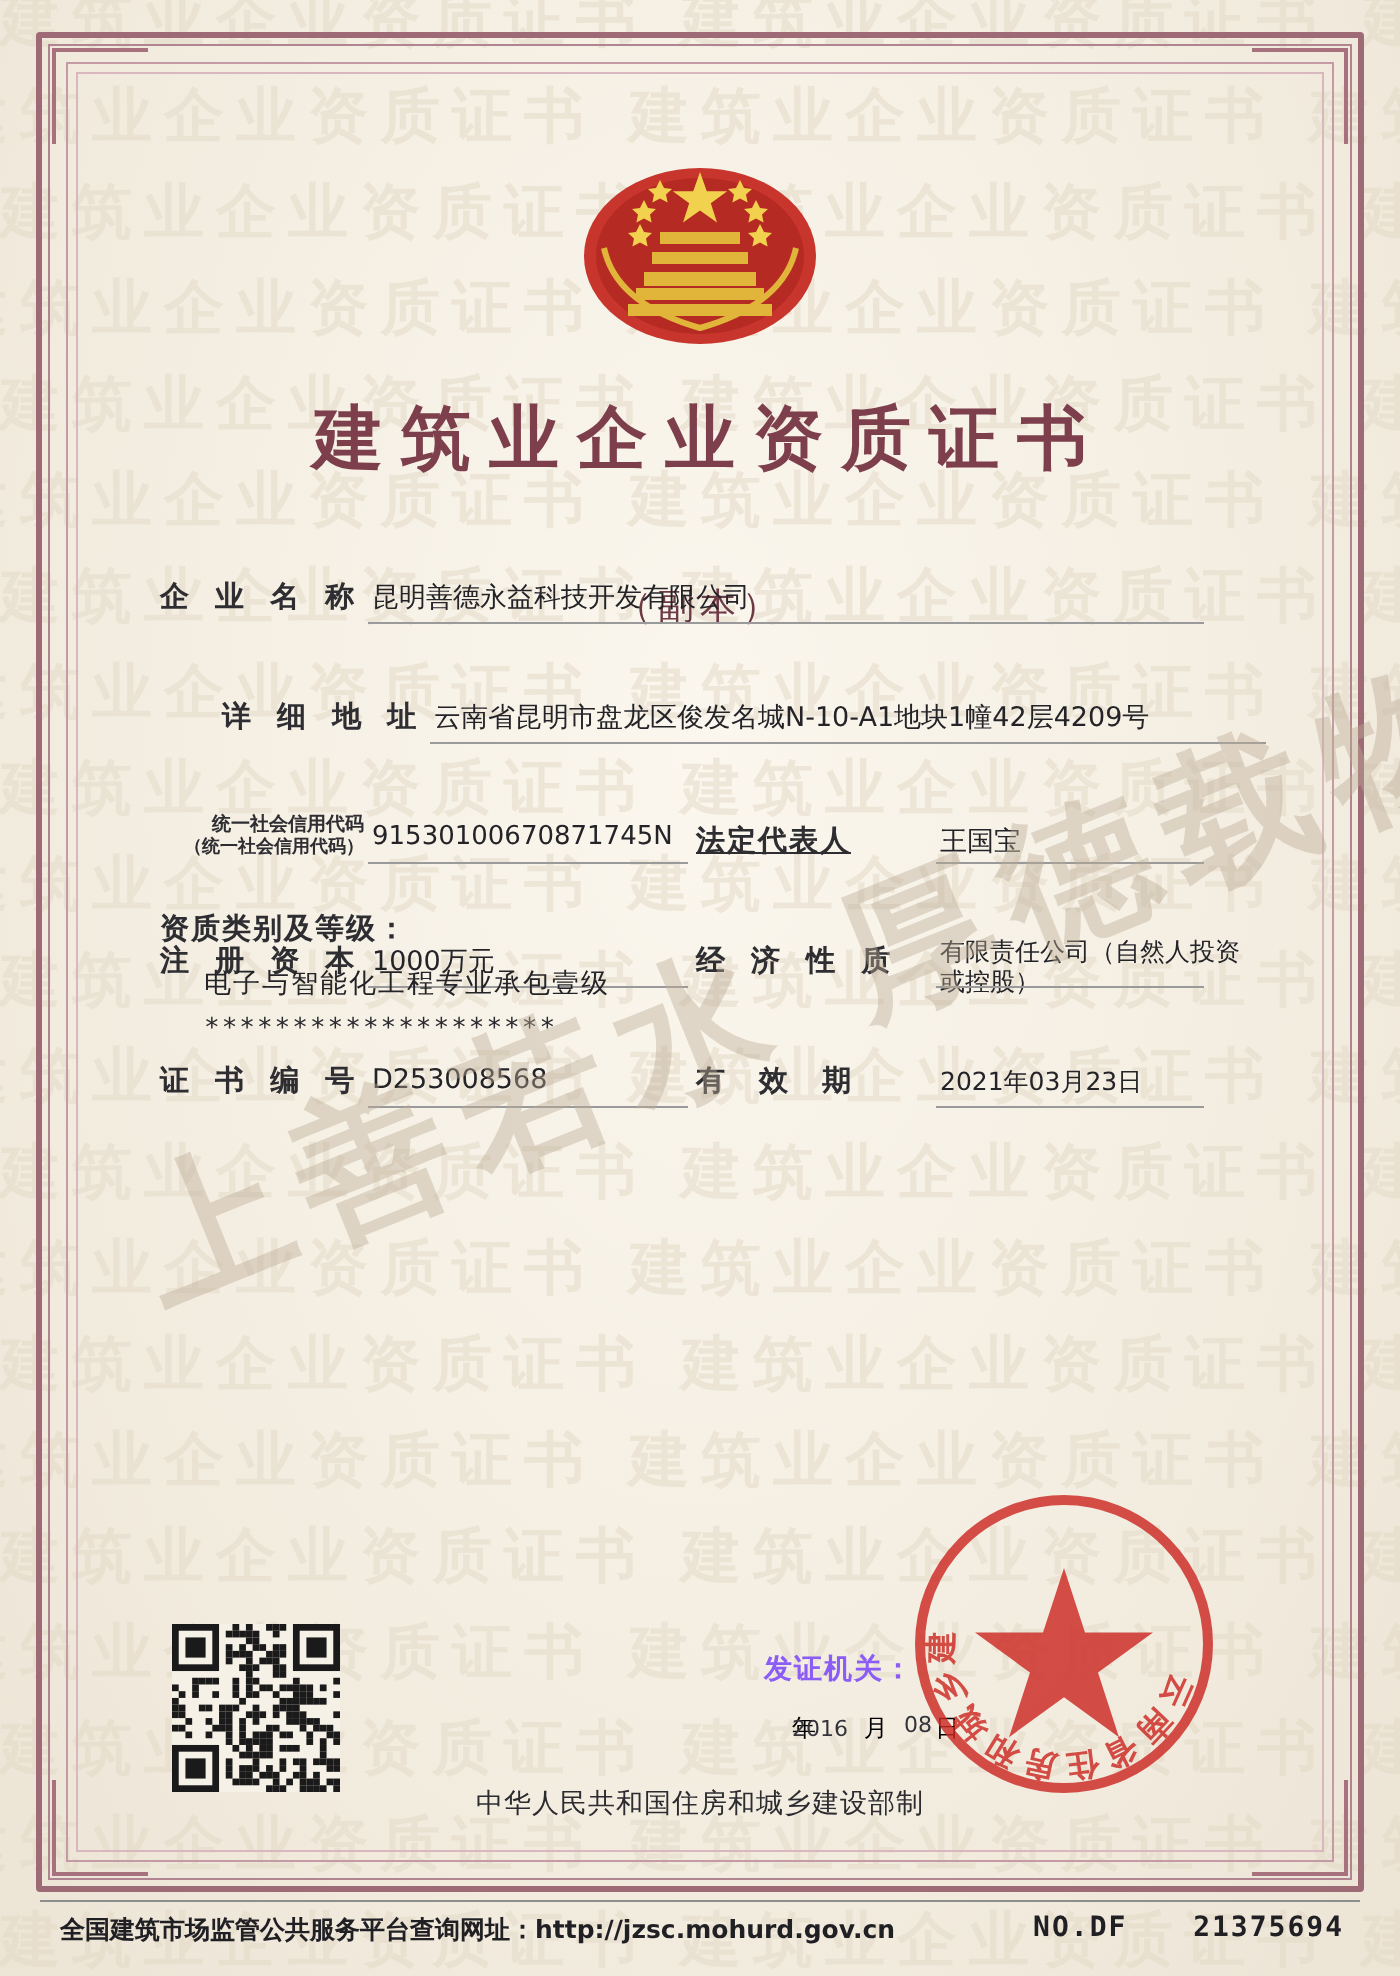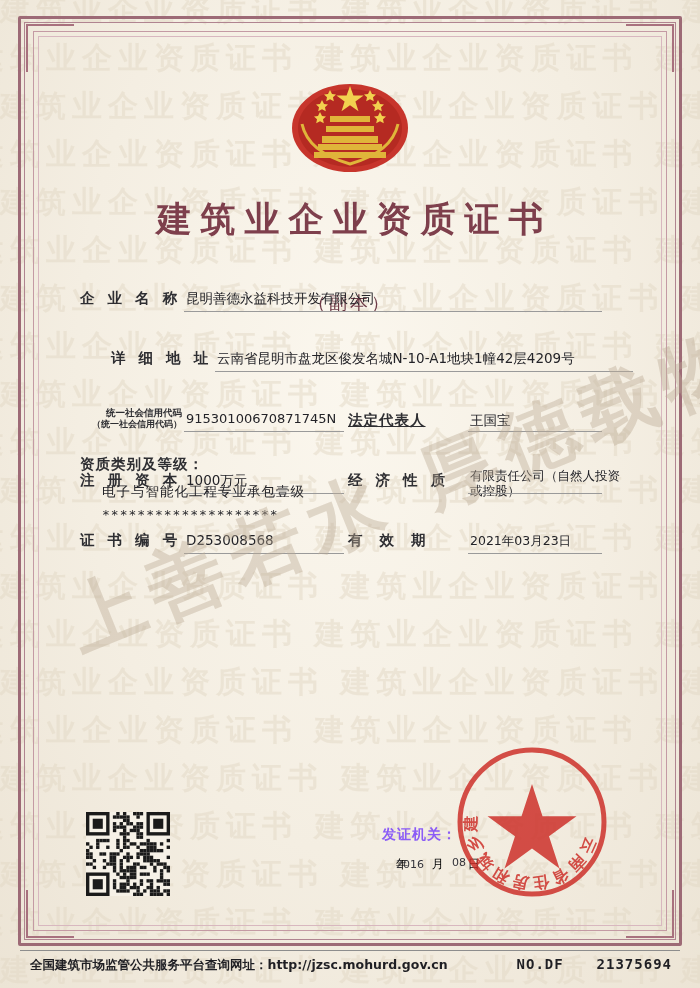--- a/index.html
+++ b/index.html
@@ -657,20 +657,21 @@
       <polygon points="80,42 90.5,74.3 124.5,74.3 97,94.3 107.5,126.6 80,106.6 52.5,126.6 63,94.3 35.5,74.3 69.5,74.3" fill="#cc2a24"></polygon>
       <defs>
         <path id="sealArc" d="M 80,80 m -56,0 a 56,56 0 1,1 112,0" transform="rotate(180 80 80)"></path>
       </defs>
       <text font-family="DejaVu Sans, sans-serif" font-size="16" font-weight="700" fill="#cc2a24" letter-spacing="3">
         <textPath href="#sealArc" startOffset="8%">云南省住房和城乡建设厅</textPath>
       </text>
     </svg>
   </div>
 
+  <div class="maker">中华人民共和国住房和城乡建设部制</div>
 
   <div class="footer">
     <div class="footer-line"></div>
     <div class="footer-left">全国建筑市场监管公共服务平台查询网址：http://jzsc.mohurd.gov.cn</div>
     <div class="footer-right">
       <span>NO.DF</span>
       <span style="display:inline-block;width:14px;"></span>
       <span>21375694</span>
     </div>
   </div>

